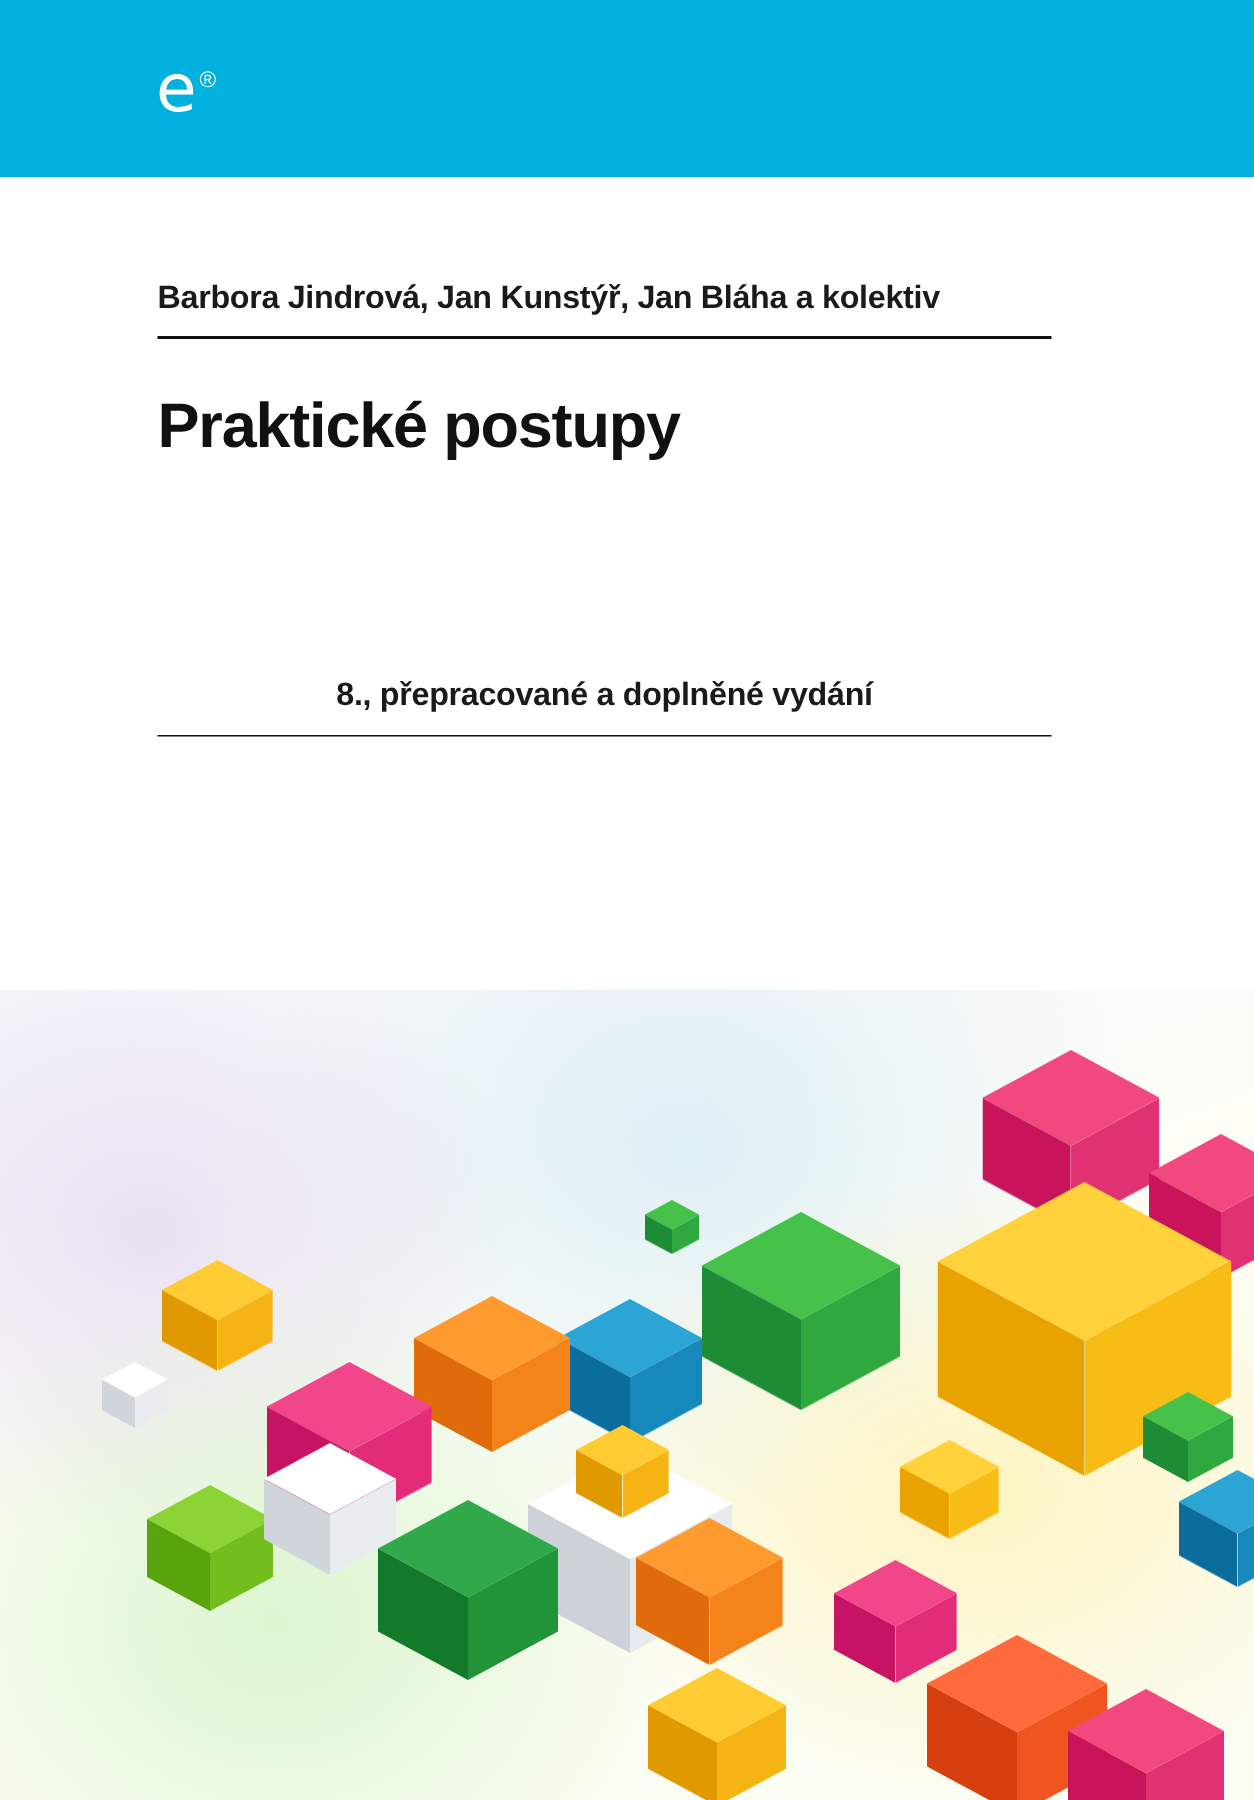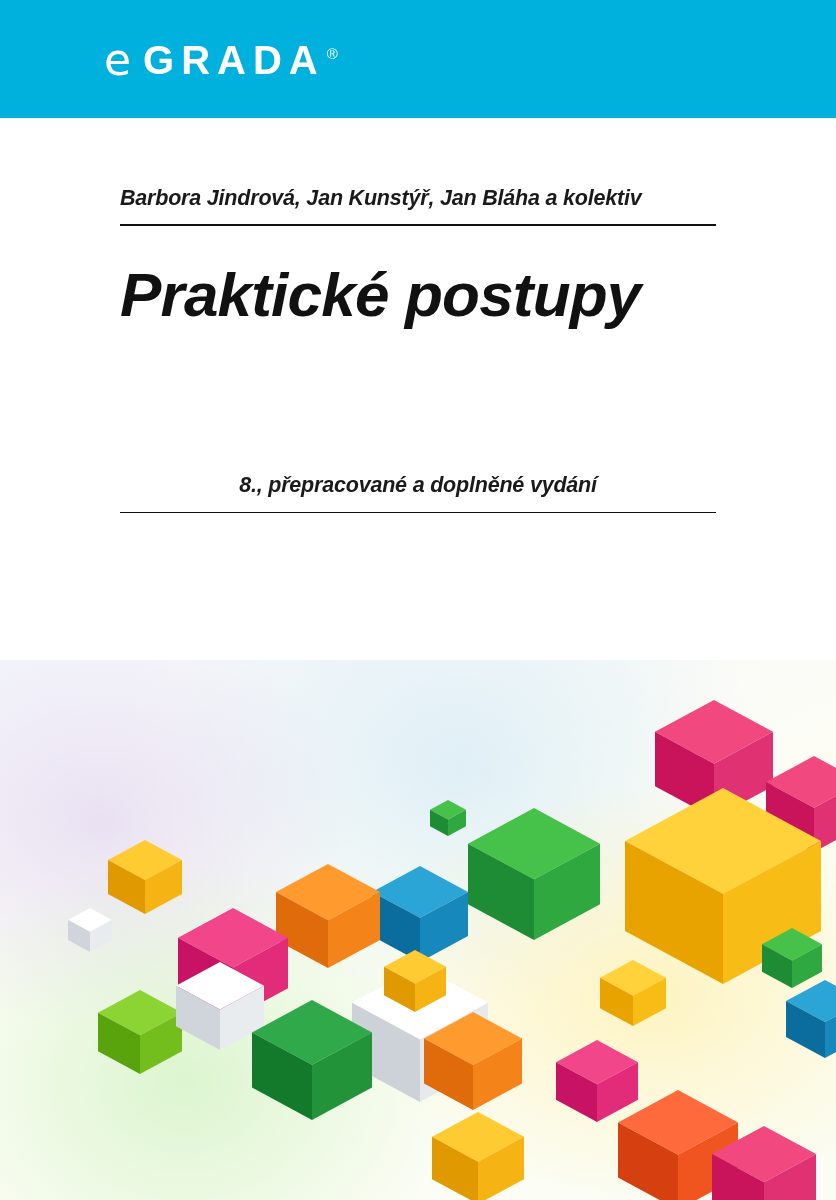--- a/index.html
+++ b/index.html
@@ -63,40 +63,39 @@
     margin-left: 2px;
     margin-top: 2px;
     align-self: flex-start;
     position: relative;
     top: 6px;
   }
 
   
   .textblock {
     position: absolute;
-    left: 120px;
+    left: 105px;
     top: 186px;
     width: 596px;
-    font-style: italic;
   }
   .authors {
     font-size: 21.5px;
     font-weight: 700;
     color: #1a1a1a;
     letter-spacing: -0.2px;
     padding-bottom: 13px;
     white-space: nowrap;
   }
   .rule {
     height: 1.5px;
     background: #111111;
     width: 100%;
   }
   .title {
-    font-size: 62px;
+    font-size: 42px;
     line-height: 1.12;
     font-weight: 700;
     color: #111111;
     letter-spacing: -0.8px;
     margin-top: 34px;
     margin-bottom: 0;
   }
   .title .line2 {
     display: block;
   }
@@ -142,21 +141,20 @@
   .c-right { clip-path: polygon(100% 27%, 100% 73%, 50% 100%, 50% 54%); }
 </style>
 </head>
 <body>
 
 <div class="cover">
 
   <div class="banner">
     <div class="logo">
       <span class="logo-mark">e</span>
-      <span class="logo-word">GRADA</span>
       <span class="logo-reg">®</span>
     </div>
   </div>
 
   <div class="textblock">
     <div class="authors">Barbora Jindrová, Jan Kunstýř, Jan Bláha a kolektiv</div>
     <div class="rule"></div>
 
     <h1 class="title">
       <span>Praktické postupy</span>

